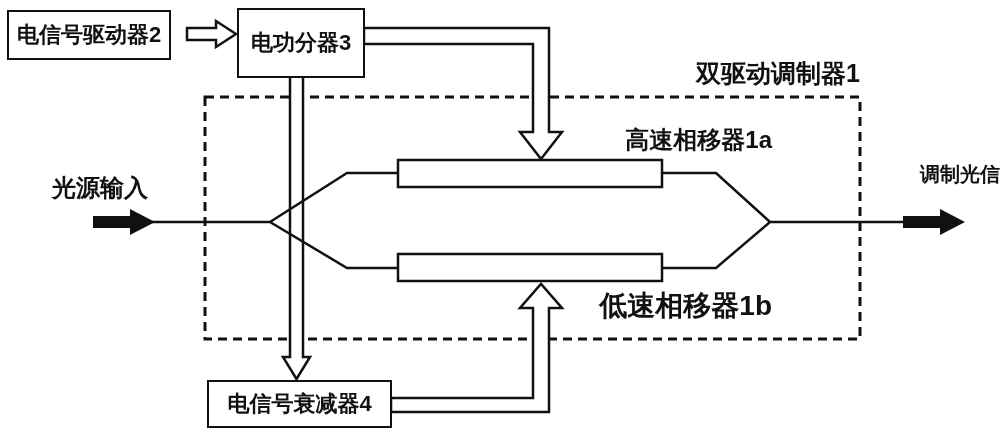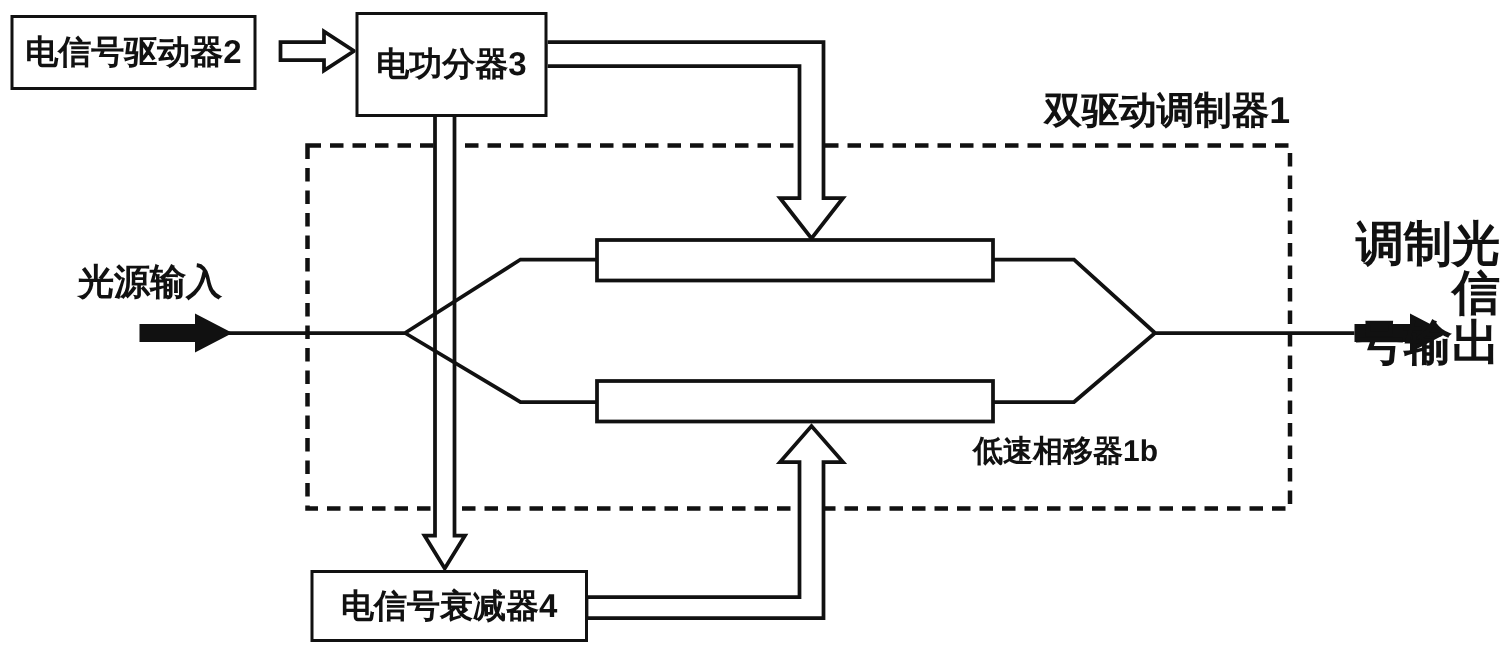--- a/index.html
+++ b/index.html
@@ -38,23 +38,23 @@
   .box-attenuator { left: 207px; top: 380px; width: 185px; height: 48px; }
   .lbl {
     position: absolute;
     font-weight: 700;
     color: #111111;
     text-align: right;
     white-space: nowrap;
   }
   .lbl-modulator { left: 648px; top: 57px;  width: 212px; font-size: 25px; }
   .lbl-hs        { left: 572px; top: 124px; width: 200px; font-size: 24px; }
-  .lbl-ls        { left: 572px; top: 287px; width: 200px; font-size: 20px; }
+  .lbl-ls        { left: 572px; top: 287px; width: 200px; font-size: 28px; }
   .lbl-input     { left: 28px;  top: 172px; width: 120px; font-size: 24px; }
-  .lbl-output    { left: 890px; top: 146px; width: 110px; font-size: 32px; line-height: 33px; white-space: normal; }
+  .lbl-output    { left: 890px; top: 158px; width: 110px; font-size: 20px; line-height: 33px; white-space: normal; }
 </style>
 </head>
 <body>
 
 <div class="canvas">
 
   <svg class="layer" width="1000" height="445" viewBox="0 0 1000 445">
 
     <rect x="205" y="97" width="655" height="242" fill="none" stroke="#111111" stroke-width="3" stroke-dasharray="9 6"></rect>
 
@@ -79,20 +79,20 @@
     <span>电信号驱动器2</span>
   </div>
   <div class="box box-splitter">
     <span>电功分器3</span>
   </div>
   <div class="box box-attenuator">
     <span>电信号衰减器4</span>
   </div>
 
   <div class="lbl lbl-modulator">双驱动调制器1</div>
+  <div class="lbl lbl-hs">高速相移器1a</div>
   <div class="lbl lbl-ls">低速相移器1b</div>
   <div class="lbl lbl-input">光源输入</div>
   <div class="lbl lbl-output">
     <span>调制光信</span><br>
-    <span>号输出</span>
   </div>
 
 </div>
 
 </body></html>

